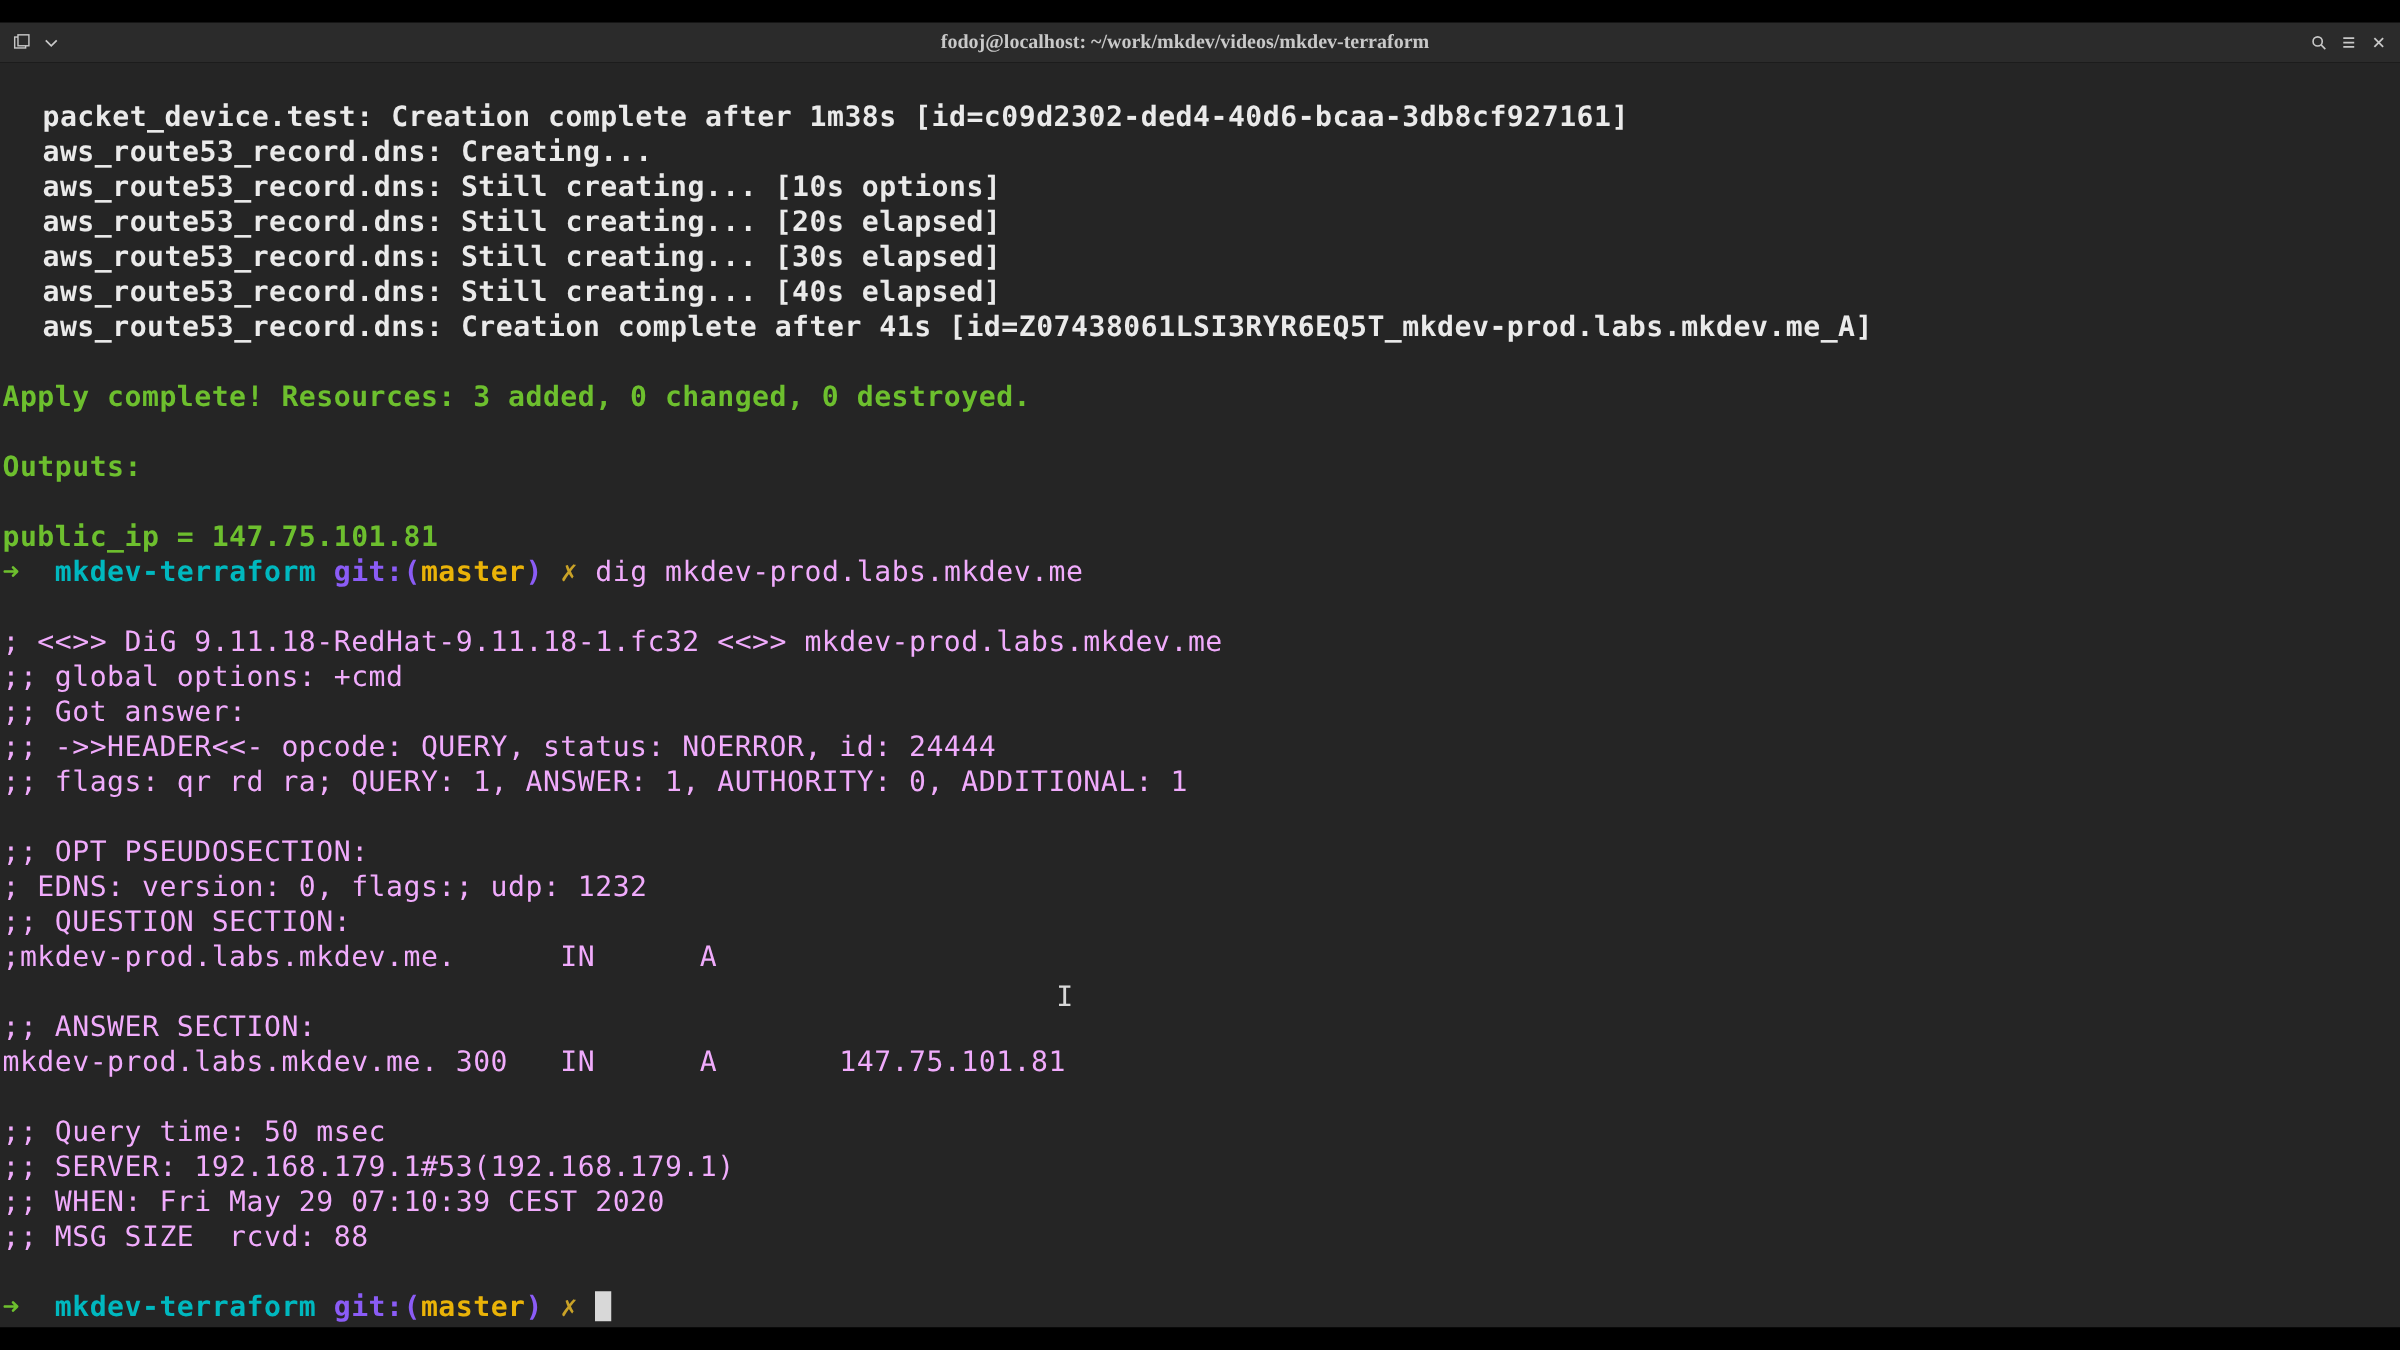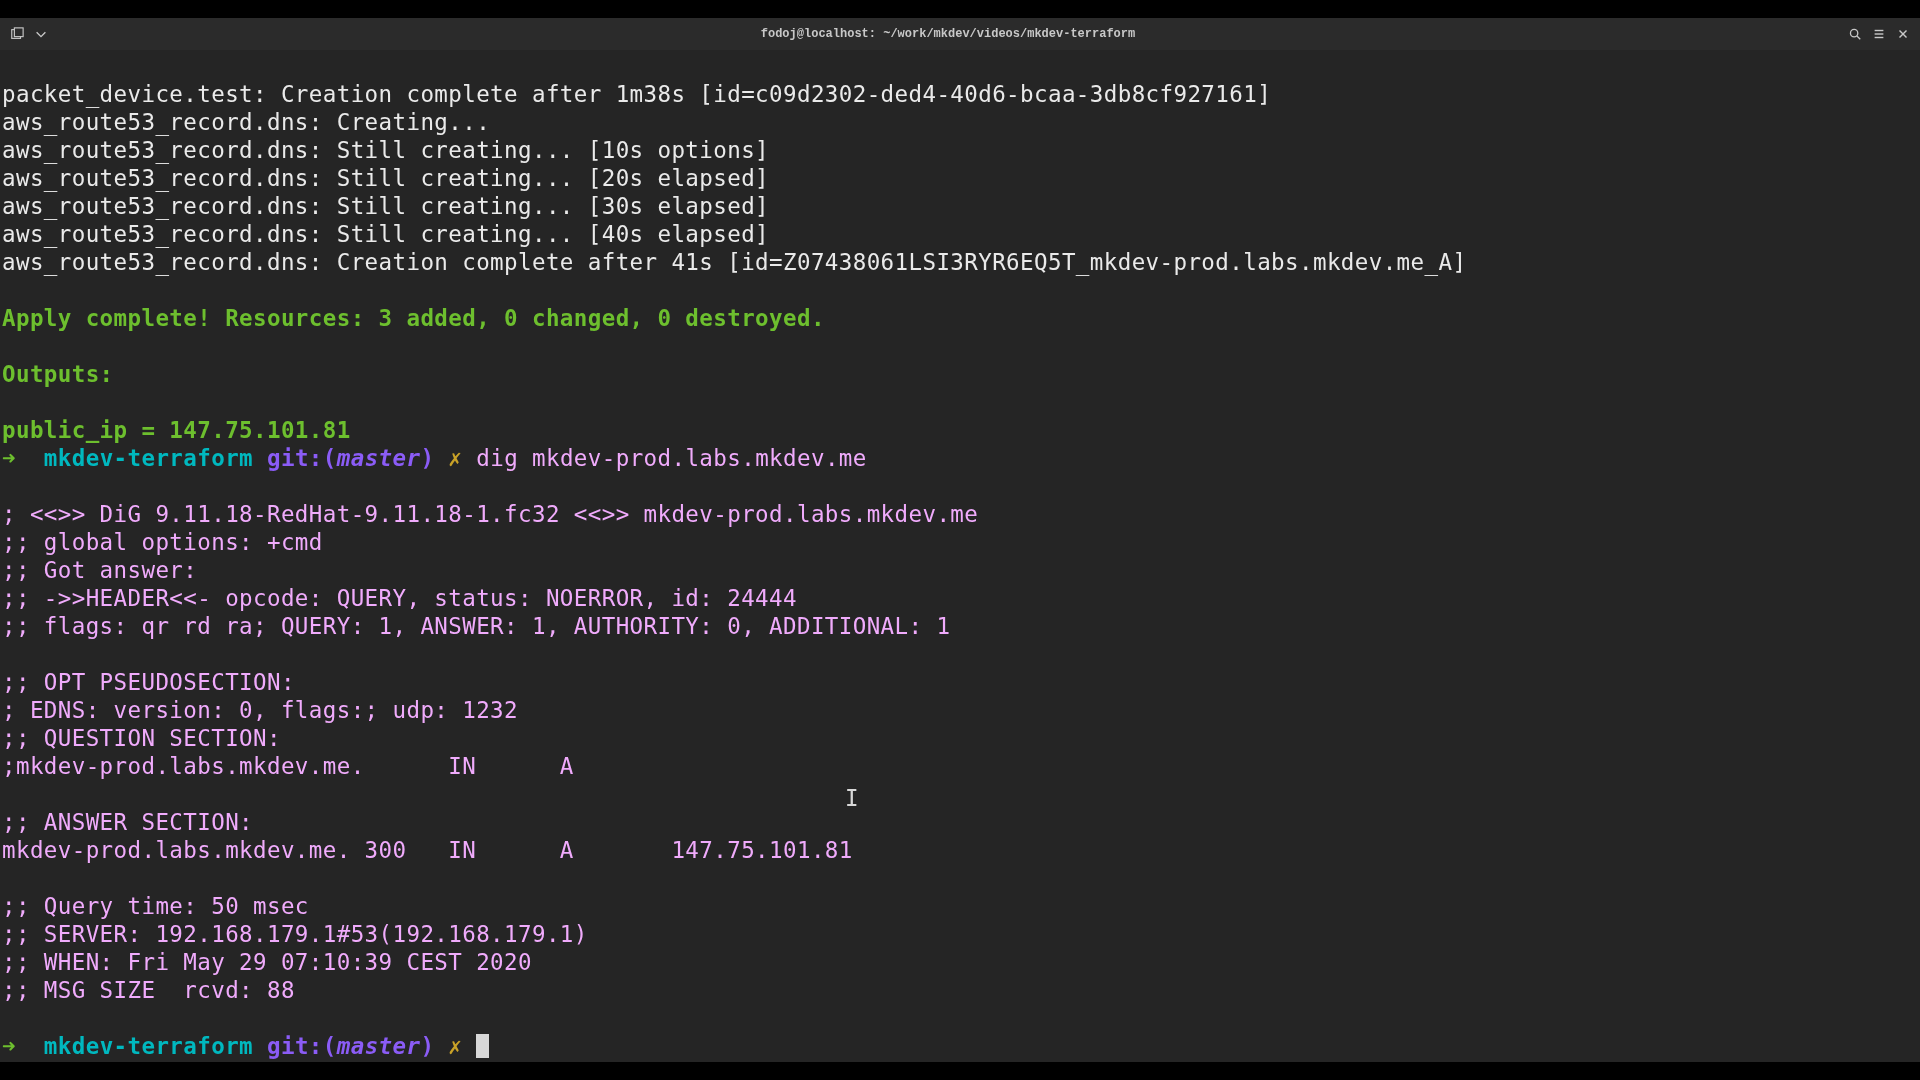--- a/index.html
+++ b/index.html
@@ -15,22 +15,22 @@
     .letterbox-top { height: 18px; background: #000; }
     .letterbox-bottom { position: absolute; bottom: 0; left: 0; right: 0; height: 18px; background:#000; }
     .titlebar {
       background: #2b2b2b;
       height: 32px;
       display: flex;
       align-items: center;
       justify-content: space-between;
       padding: 0 6px;
       color: #c8c8c8;
-      font-family: Liberation Mono, monospace;
-      font-size: 12px;
+      font-family: Liberation Serif, serif;
+      font-size: 16px;
     }
     .tb-left { display: flex; align-items: center; gap: 2px; }
     .tb-btn {
       width: 22px; height: 22px;
       display: flex; align-items: center; justify-content: center;
       border-radius: 3px;
       cursor: pointer;
     }
     .tb-btn svg { width: 14px; height: 14px; fill:#c8c8c8; stroke:#c8c8c8; }
     .tb-title { flex: 1; text-align: center; font-weight: 600; }
@@ -44,24 +44,24 @@
       line-height: 28px;
       white-space: pre;
       overflow: hidden;
       letter-spacing: 0.4px;
       position: relative;
     }
     .green { color: #6dbf2e; font-weight: bold; text-align: center; }
     .arrow { color: #6dbf2e; font-weight: bold; }
     .cyan  { color: #00b8bf; font-weight: bold; }
     .blue  { color: #8b5cf6; font-weight: bold; }
-    .red   { color: #8b5cf6; font-weight: bold; font-style: italic; }
+    .red   { color: #eab308; font-weight: bold; }
     .yellow{ color: #c9a227; font-weight: bold; }
     .white { color: #f0abfc; }
-    .bold-white { color:#eaeaea; font-weight: normal; }
+    .bold-white { color:#eaeaea; font-weight: bold; margin-left: 32px; }
     .cursor {
       display: inline-block;
       width: 13px;
       height: 24px;
       background: #d8d8d8;
       vertical-align: -4px;
     }
     .text-caret {
       position: absolute;
       left: 845px;

